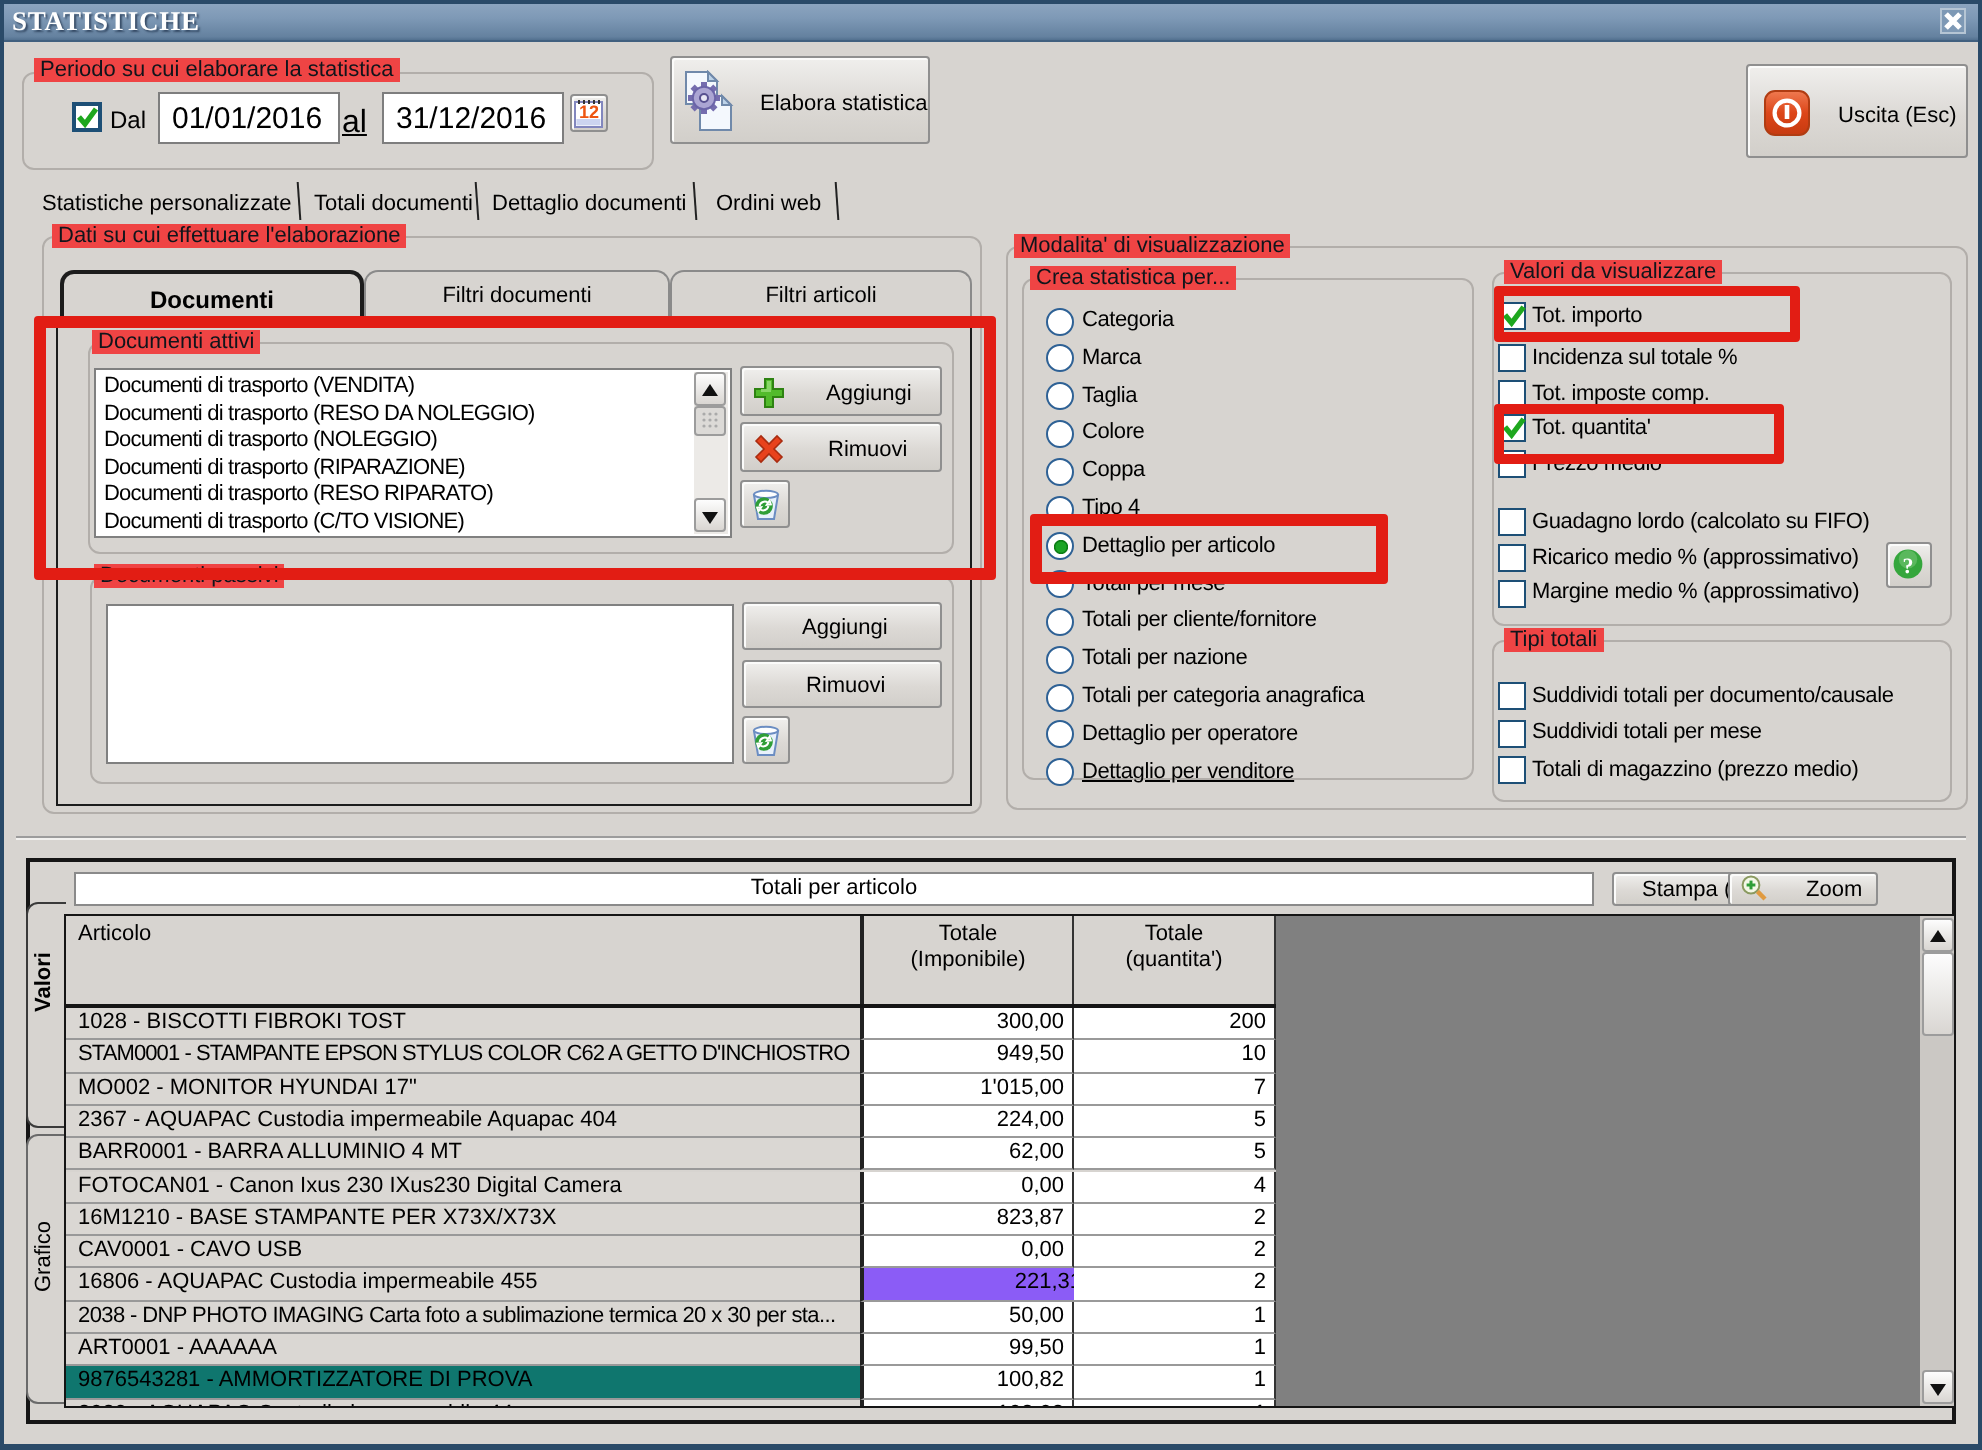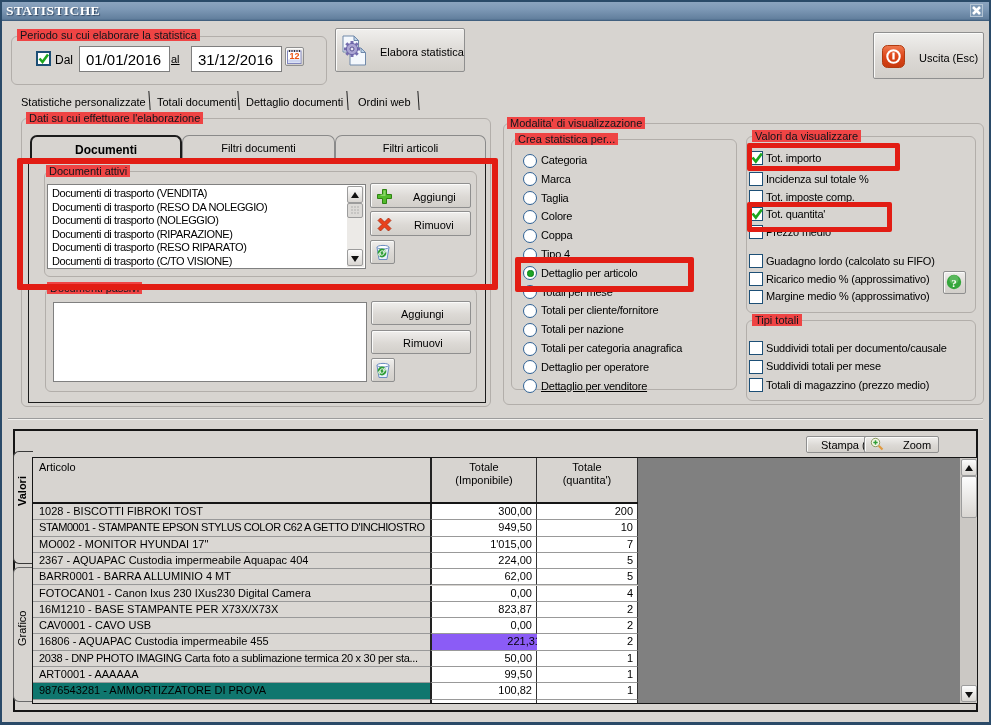--- a/index.html
+++ b/index.html
@@ -72,21 +72,21 @@
 
   <div class="abs gbox" style="left:11px;top:36px;width:316px;height:49px;"></div>
   <div class="glabel" style="left:17px;top:29px;">Periodo su cui elaborare la statistica</div>
   <div class="cb" style="left:36px;top:51px;width:15px;height:15px;border-width:2px;">
     <svg width="13" height="13" style="position:absolute;left:-1px;top:-1px;">
         <path d="M2.5 6.5 L5.5 10 L11 2.5" stroke="#1ea71e" stroke-width="2.6" fill="none"></path>
       </svg>
   </div>
   <div class="abs" style="left:55px;top:53px;font-size:12px;">Dal</div>
   <div class="inp" style="left:79px;top:46px;width:91px;height:26px;">01/01/2016</div>
-  <div class="abs" style="left:171px;top:53px;font-size:11px;text-decoration:underline;">al</div>
+  <div class="abs" style="left:171px;top:53px;font-size:16px;text-decoration:underline;">al</div>
   <div class="inp" style="left:191px;top:46px;width:91px;height:26px;">31/12/2016</div>
   <div class="btn" style="left:285px;top:47px;width:19px;height:19px;">
     <svg width="15" height="15" style="position:absolute;left:1px;top:1px;">
       <rect x="0.5" y="2" width="13.5" height="12.5" fill="#fff" stroke="#8287be" stroke-width="1"></rect>
       <rect x="1.2" y="10.5" width="12" height="3.2" fill="#ccd4f0"></rect>
       <g stroke="#333" stroke-width="1">
           <line x1="2.5" y1="1" x2="2.5" y2="3"></line>
           <line x1="5" y1="1" x2="5" y2="3"></line>
           <line x1="7.5" y1="1" x2="7.5" y2="3"></line>
           <line x1="10" y1="1" x2="10" y2="3"></line>
@@ -314,20 +314,21 @@
       <div class="cb" style="left:749px;top:359.7px;"></div>
       <div class="clabel" style="left:766px;top:360.2px;">Suddividi totali per mese</div>
       <div class="cb" style="left:749px;top:378.4px;"></div>
       <div class="clabel" style="left:766px;top:378.9px;">Totali di magazzino (prezzo medio)</div>
     </div>
 
   <div class="abs" style="left:8px;top:418px;width:975px;height:1px;background:#9c9c9c;"></div>
   <div class="abs" style="left:8px;top:419px;width:975px;height:1px;background:#f2f1ef;"></div>
   <div class="abs" style="left:13px;top:429px;width:965px;height:283px;border:2px solid #151515;background:#d7d4d0;"></div>
 
+  <div class="abs" style="left:37px;top:436px;width:760px;height:17px;background:#fff;border:1px solid #8a8a8a;text-align:center;line-height:15px;">Totali per articolo</div>
   <div class="btn" style="left:806px;top:436px;width:87px;height:17px;">
       <div class="blabel" style="left:14px;top:2px;">Stampa (F9)</div>
     </div>
   <div class="btn" style="left:864px;top:436px;width:75px;height:17px;">
     <svg width="15" height="15" style="position:absolute;left:5px;top:0px;">
       <circle cx="5.5" cy="5.5" r="4.2" fill="#f3f7e6" stroke="#8a9a60" stroke-width="1"></circle>
       <line x1="3.3" y1="5.5" x2="7.7" y2="5.5" stroke="#2f9e37" stroke-width="1.5"></line>
       <line x1="5.5" y1="3.3" x2="5.5" y2="7.7" stroke="#2f9e37" stroke-width="1.5"></line>
       <line x1="8.7" y1="8.7" x2="12.5" y2="12.5" stroke="#e09a40" stroke-width="2.2"></line>
     </svg>

